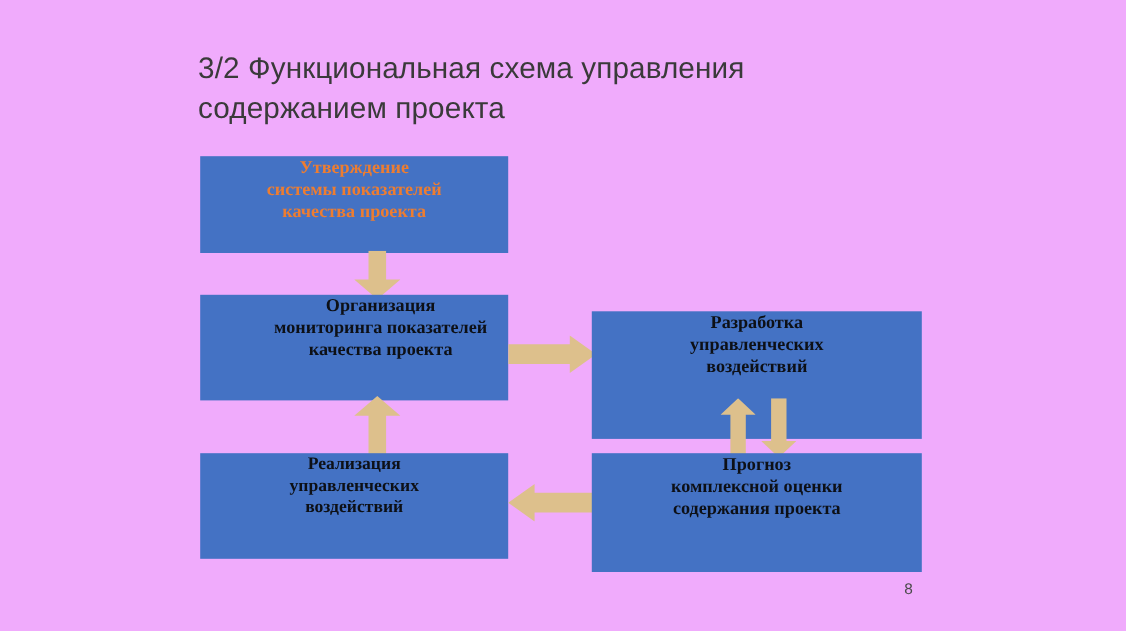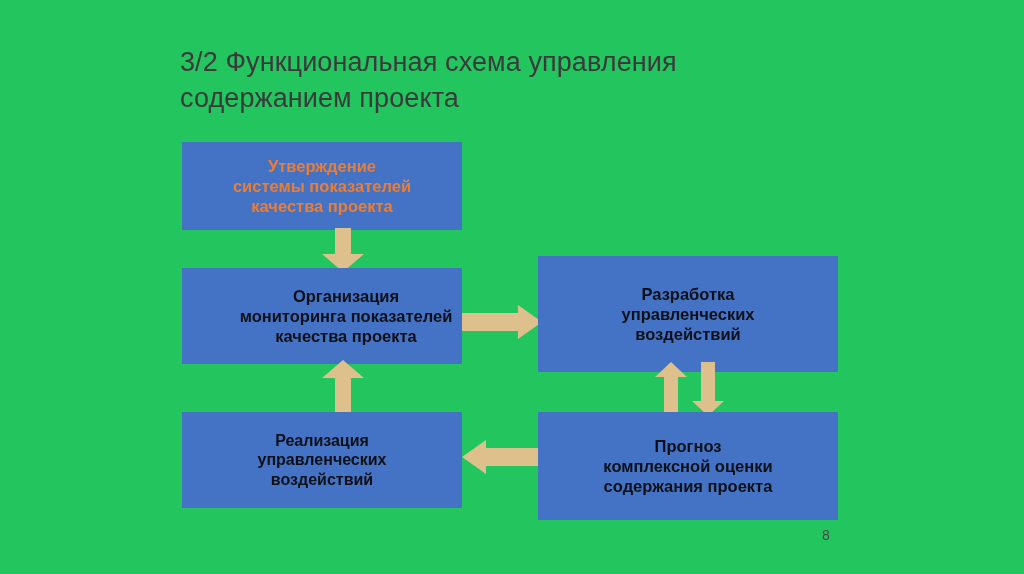--- a/index.html
+++ b/index.html
@@ -12,21 +12,21 @@
     height: 574px;
     position: relative;
     overflow: hidden;
     font-family: "Liberation Sans", sans-serif;
     background: #ffffff;
   }
 
   #slide {
     position: absolute;
     inset: 0;
-    background: #22c55e;
+    background: #f0abfc;
     padding-left: 48px;
   }
 
   
   #slide-title {
     position: absolute;
     left: 180px;
     top: 45px;
     width: 700px;
     font-size: 27px;
@@ -44,41 +44,42 @@
     top: 0;
     width: 1024px;
     height: 574px;
   }
 
   .node {
     position: absolute;
     box-sizing: border-box;
     background: #4472C4;
     display: flex;
-    align-items: center;
+    align-items: flex-start;
     justify-content: center;
     text-align: center;
+    font-family: Liberation Serif, serif;
   }
   .node-label {
     font-weight: bold;
     line-height: 1.22;
     white-space: pre-line;
     padding: 0 6px;
   }
   .node-dark .node-label { color: #0d1016; }
   .node-accent .node-label { color: #ED7D31; }
 
   
   #node-approval      { left: 182px; top: 142px; width: 280px; height: 88px; }
   #node-approval .node-label { font-size: 16.5px; }
 
   #node-monitoring    { left: 182px; top: 268px; width: 280px; height: 96px; }
   #node-monitoring .node-label { font-size: 16.5px; margin-left: 48px; }
 
-  #node-development   { left: 538px; top: 256px; width: 300px; height: 116px; }
+  #node-development   { left: 538px; top: 283px; width: 300px; height: 116px; }
   #node-development .node-label { font-size: 16.5px; }
 
   #node-realization   { left: 182px; top: 412px; width: 280px; height: 96px; }
   #node-realization .node-label { font-size: 16px; }
 
   #node-forecast      { left: 538px; top: 412px; width: 300px; height: 108px; }
   #node-forecast .node-label { font-size: 16.5px; }
 
   
   .arrow { position: absolute; }

